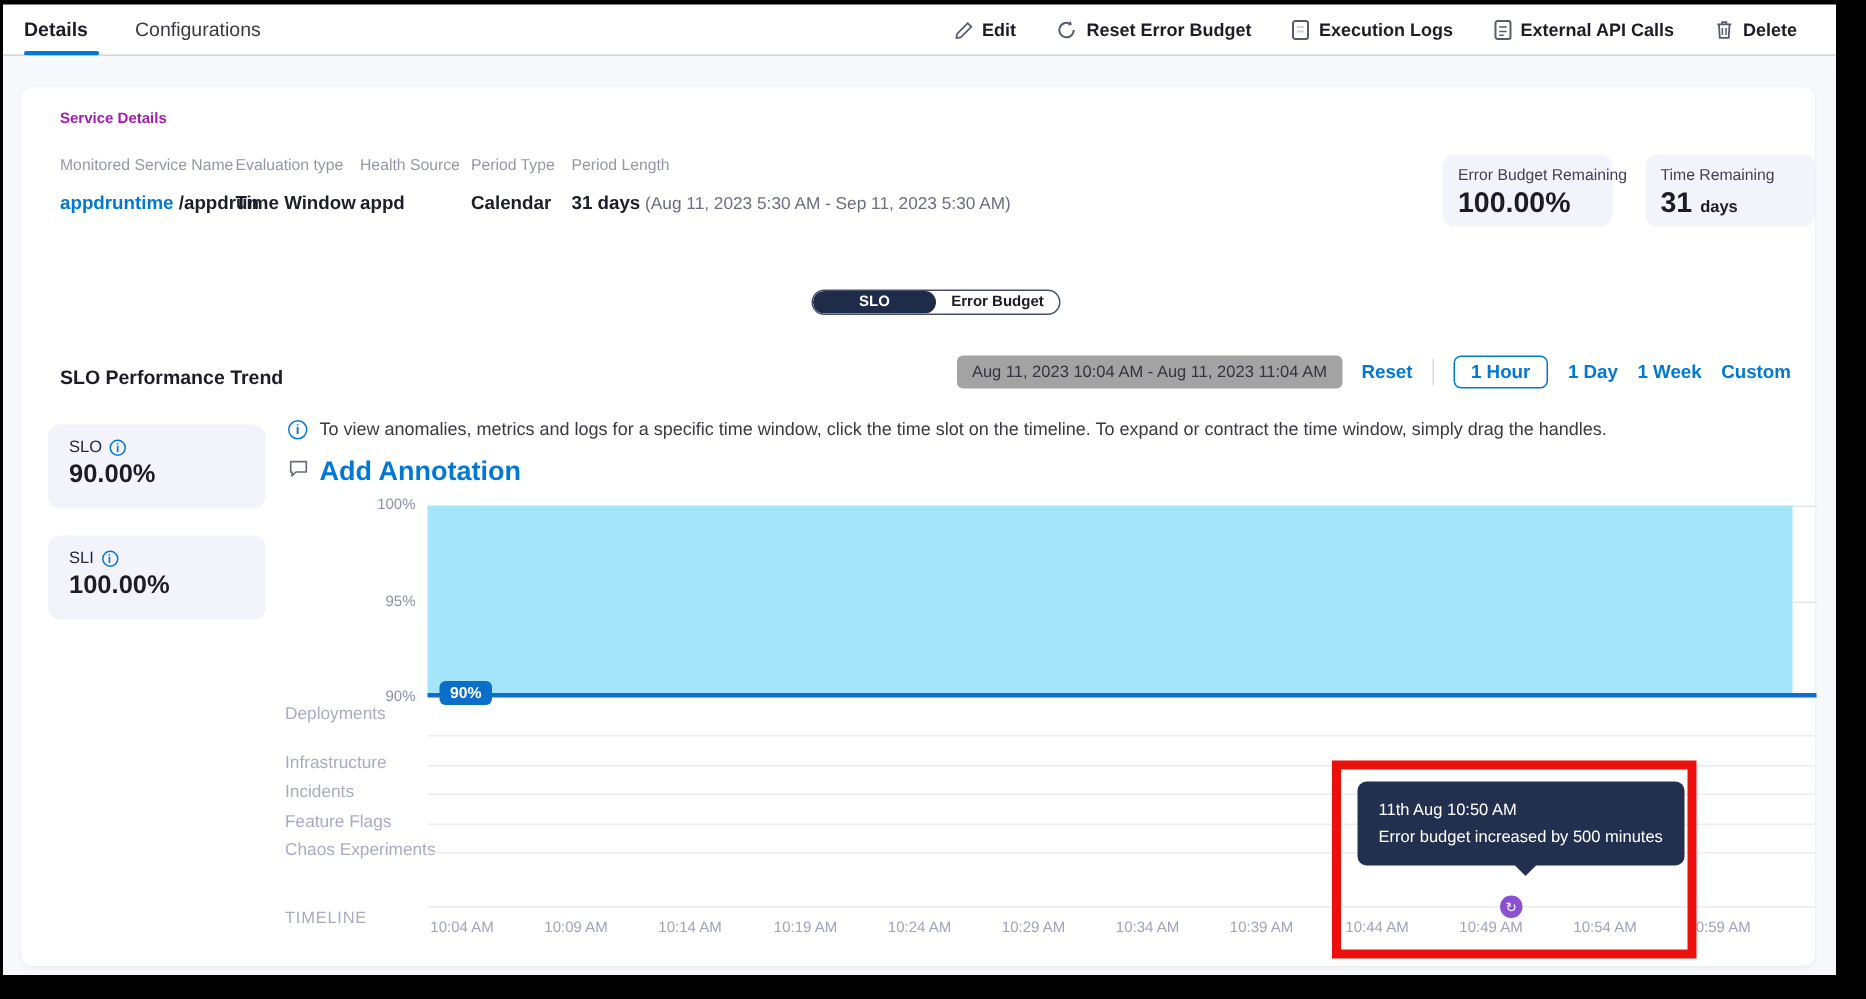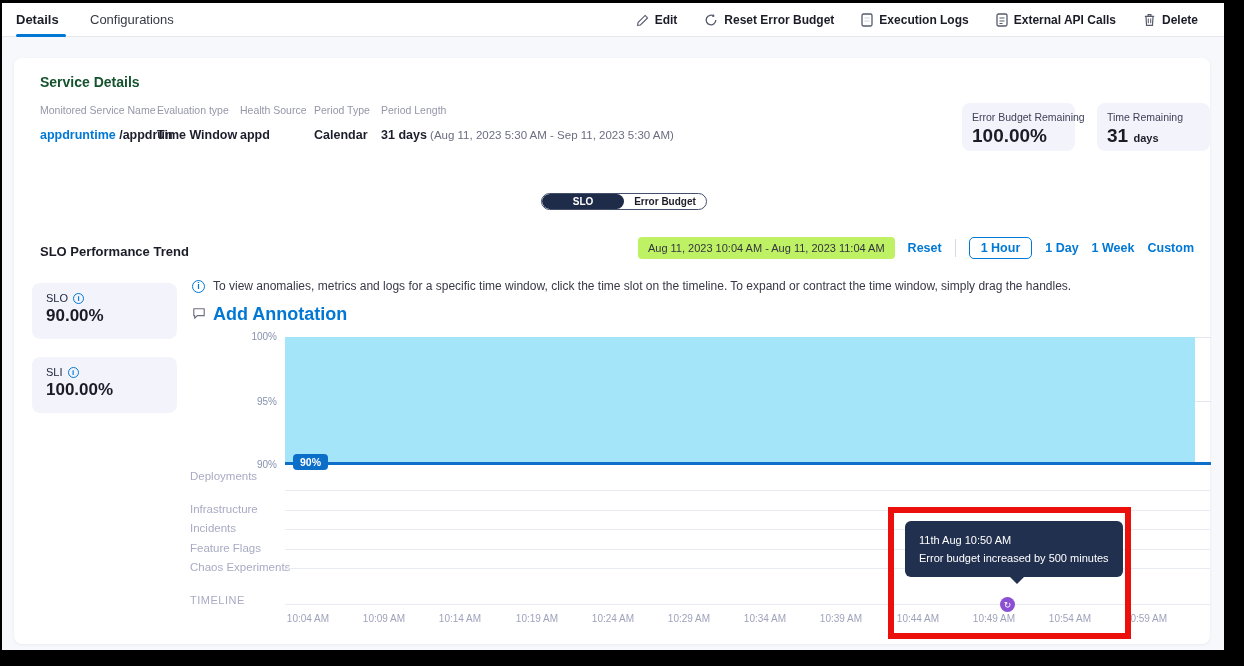--- a/index.html
+++ b/index.html
@@ -13,41 +13,41 @@
   .tab.active { font-weight:700; color:#1c1c28; }
   .tab-underline { position:absolute; left:14px; top:31px; width:50px; height:3px; background:#0278d5; border-radius:2px; }
   .toolbar { position:absolute; right:26px; top:0; height:34px; display:flex; align-items:center; gap:27px; }
   .tool-item { display:flex; align-items:flex-end; gap:6px; font-size:12px; font-weight:700; color:#1c1c28; cursor:pointer; white-space:nowrap; }
   .tool-item svg { display:block; }
 
   
   .pagebg { position:absolute; left:2px; top:37px; width:1222px; height:613px; background:#f6f8fc; }
   .card { position:absolute; left:14px; top:58px; width:1196px; height:586px; background:#fff; border-radius:8px; box-shadow:0 1px 3px rgba(40,41,61,.06); }
 
-  .sec-title { position:absolute; font-size:14px; font-weight:700; color:#14532d; }
+  .sec-title { position:absolute; font-size:10px; font-weight:700; color:#a21caf; }
   .field-label { font-size:10.5px; color:#9597a8; margin-bottom:12px; white-space:nowrap; }
   .field-value { font-size:12.5px; font-weight:700; color:#1d1e2c; white-space:nowrap; }
   .field { position:absolute; top:46px; }
   .blue { color:#0278d5; }
   .suffix { font-weight:400; font-size:11.5px; color:#6b6d80; }
 
   .mini-card { position:absolute; top:45px; width:113px; height:48px; background:#f3f4fb; border-radius:8px; padding:8px 10px; }
   .mini-label { font-size:10.5px; color:#3f4157; white-space:nowrap; }
   .mini-value { font-size:19px; font-weight:700; color:#1c1c28; margin-top:2px; }
   .mini-unit { font-size:11px; font-weight:700; }
 
   
   .toggle { position:absolute; left:527px; top:135px; width:166px; height:17px; border:1px solid #44506b; border-radius:10px; background:#fff; display:flex; overflow:hidden; }
   .toggle-opt { flex:1; display:flex; align-items:center; justify-content:center; font-size:10px; font-weight:700; color:#1c1c28; cursor:pointer; }
   .toggle-opt.sel { background:#1f2c49; color:#fff; border-radius:10px; }
 
   
   .trend-title { position:absolute; left:26px; top:186px; font-size:13px; font-weight:700; color:#1c1c28; }
   .trend-controls { position:absolute; right:16px; top:179px; display:flex; align-items:center; gap:13px; }
-  .date-chip { background:#bef264; border-radius:4px; padding:5px 10px; font-size:11px; color:#33343f; white-space:nowrap; cursor:pointer; }
+  .date-chip { background:#a3a3a3; border-radius:4px; padding:5px 10px; font-size:11px; color:#33343f; white-space:nowrap; cursor:pointer; }
   .link { color:#0278d5; font-size:12.5px; font-weight:700; cursor:pointer; white-space:nowrap; }
   .vdiv { width:1px; height:18px; background:#d9dae3; }
   .range-btn { border:1.5px solid #0278d5; border-radius:5px; padding:3px 11px; }
 
   .info-row { position:absolute; left:178px; top:221px; display:flex; align-items:center; gap:8px; font-size:12px; color:#383946; }
   .i-icon { width:13px; height:13px; border:1px solid #0278d5; border-radius:50%; color:#0278d5; font-size:9px; font-weight:700; display:inline-flex; align-items:center; justify-content:center; flex:none; font-style:normal; }
   .annot-row { position:absolute; left:178px; top:246px; display:flex; align-items:center; gap:7px; cursor:pointer; }
 
   .metric-card { position:absolute; left:18px; width:145px; height:56px; background:#f3f4fb; border-radius:8px; padding:9px 14px; }
   .metric-label { font-size:11px; color:#22273f; display:flex; align-items:center; gap:5px; }
@@ -56,21 +56,21 @@
 
   
   .ytick { position:absolute; width:40px; text-align:right; font-size:10px; color:#8691ad; }
   .area { position:absolute; left:271px; top:279px; width:910px; height:126px; background:#a5e5fa; }
   .grid-ext { position:absolute; height:1px; background:#e4e6ee; }
   .obj-line { position:absolute; left:271px; top:404px; width:926px; height:3px; background:#0d6fc9; }
   .obj-badge { position:absolute; left:279px; top:396px; background:#0b6fca; color:#fff; font-size:10.5px; font-weight:700; padding:2px 7px; border-radius:4px; }
 
   .lane-label { position:absolute; left:176px; font-size:11.5px; color:#a8abc3; white-space:nowrap; }
   .lane-line { position:absolute; left:271px; width:925px; height:1px; background:#e9ebf3; }
-  .timeline-label { position:absolute; left:176px; top:536px; font-size:11px; color:#a8abc3; letter-spacing:.5px; }
+  .timeline-label { position:absolute; left:176px; top:548px; font-size:11px; color:#a8abc3; letter-spacing:.5px; }
 
   .xtick { position:absolute; top:555px; width:70px; text-align:center; font-size:10px; color:#9fa3bb; }
 
   
   .evt-tip { position:absolute; left:891px; top:463px; background:#22304f; color:#fff; border-radius:6px; padding:10px 14px; font-size:11px; line-height:18px; white-space:nowrap; z-index:5; }
   .evt-tip:after { content:""; position:absolute; left:104px; bottom:-7px; border-left:8px solid transparent; border-right:8px solid transparent; border-top:8px solid #22304f; }
   .evt-marker { position:absolute; left:986px; top:539px; width:15px; height:15px; border-radius:50%; background:#8a4fd3; color:#fff; font-size:9px; display:flex; align-items:center; justify-content:center; cursor:pointer; z-index:4; }
   .red-box { position:absolute; left:874px; top:449px; width:243px; height:132px; border:6px solid #ec100c; z-index:9; pointer-events:none; }
 </style>
 </head>

